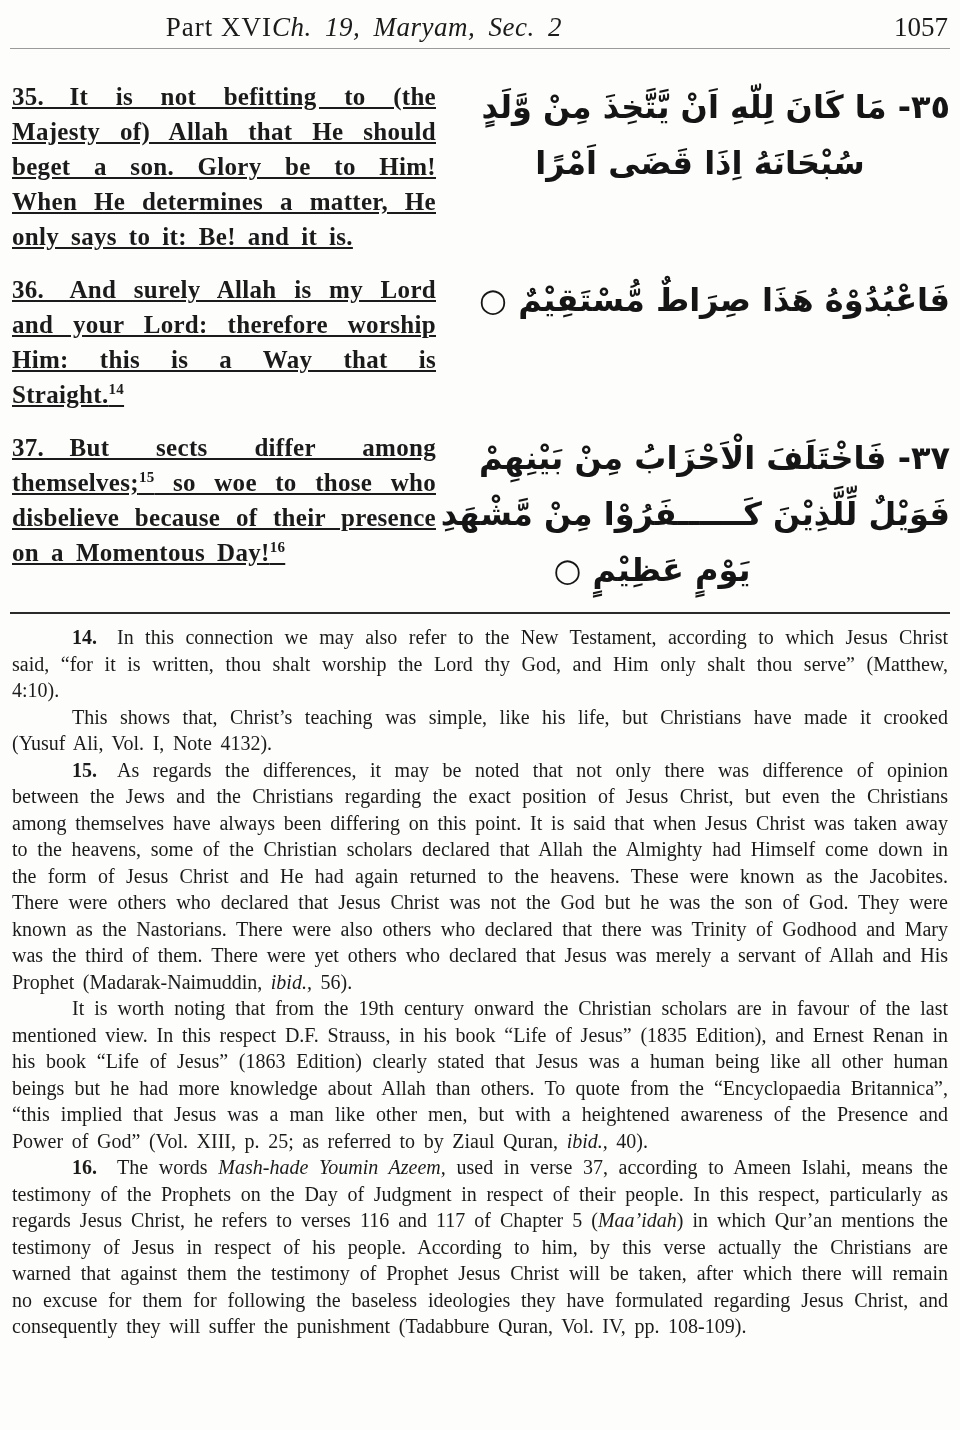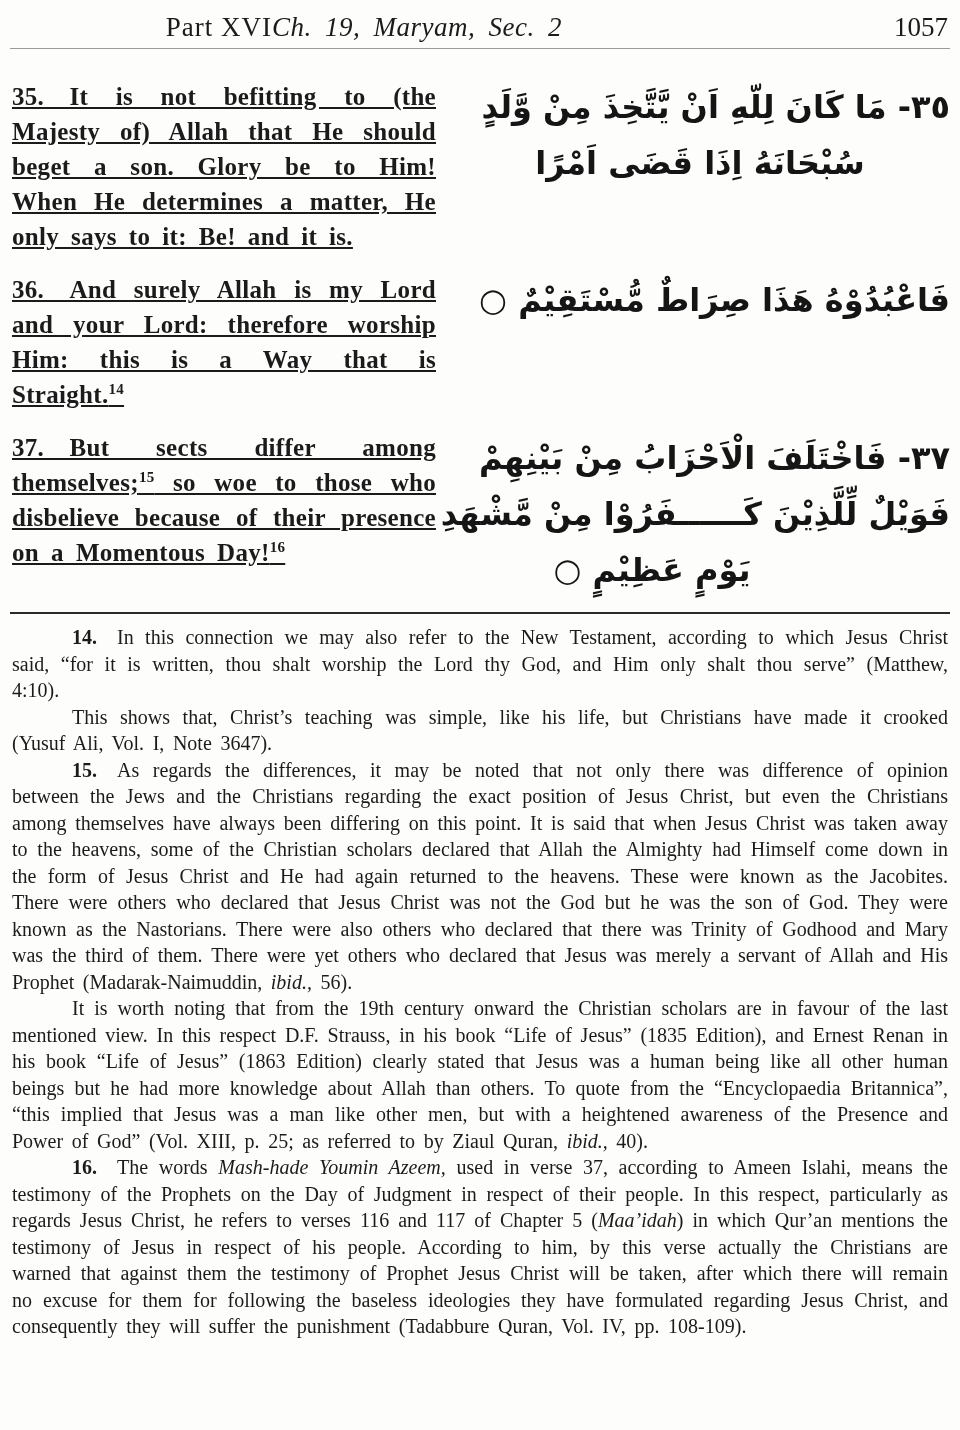--- a/index.html
+++ b/index.html
@@ -84,19 +84,19 @@
         <div class="ar-line shift-2">يَوْمٍ عَظِيْمٍ ○</div>
       </div>
     </div>
 
   </div>
 
   <hr class="fn-rule">
 
   <div class="footnotes">
     <p><span style="font-weight: 700;">14.</span><span> In this connection we may also refer to the New Testament, according to which Jesus Christ said, “for it is written, thou shalt worship the Lord thy God, and Him only shalt thou serve” (Matthew, 4:10).</span></p>
-    <p><span>This shows that, Christ’s teaching was simple, like his life, but Christians have made it crooked (Yusuf Ali, Vol. I, Note 3647).</span></p>
+    <p><span>This shows that, Christ’s teaching was simple, like his life, but Christians have made it crooked (Yusuf Ali, Vol. I, Note 4132).</span></p>
     <p><span style="font-weight: 700;">15.</span><span> As regards the differences, it may be noted that not only there was difference of opinion between the Jews and the Christians regarding the exact position of Jesus Christ, but even the Christians among themselves have always been differing on this point. It is said that when Jesus Christ was taken away to the heavens, some of the Christian scholars declared that Allah the Almighty had Himself come down in the form of Jesus Christ and He had again returned to the heavens. These were known as the Jacobites. There were others who declared that Jesus Christ was not the God but he was the son of God. They were known as the Nastorians. There were also others who declared that there was Trinity of Godhood and Mary was the third of them. There were yet others who declared that Jesus was merely a servant of Allah and His Prophet (Madarak-Naimuddin, </span><span style="font-style: italic;">ibid.,</span><span> 56).</span></p>
     <p><span>It is worth noting that from the 19th century onward the Christian scholars are in favour of the last mentioned view. In this respect D.F. Strauss, in his book “Life of Jesus” (1835 Edition), and Ernest Renan in his book “Life of Jesus” (1863 Edition) clearly stated that Jesus was a human being like all other human beings but he had more knowledge about Allah than others. To quote from the “Encyclopaedia Britannica”, “this implied that Jesus was a man like other men, but with a heightened awareness of the Presence and Power of God” (Vol. XIII, p. 25; as referred to by Ziaul Quran, </span><span style="font-style: italic;">ibid.,</span><span> 40).</span></p>
     <p><span style="font-weight: 700;">16.</span><span> The words </span><span style="font-style: italic;">Mash-hade Youmin Azeem,</span><span> used in verse 37, according to Ameen Islahi, means the testimony of the Prophets on the Day of Judgment in respect of their people. In this respect, particularly as regards Jesus Christ, he refers to verses 116 and 117 of Chapter 5 (</span><span style="font-style: italic;">Maa’idah</span><span>) in which Qur’an mentions the testimony of Jesus in respect of his people. According to him, by this verse actually the Christians are warned that against them the testimony of Prophet Jesus Christ will be taken, after which there will remain no excuse for them for following the baseless ideologies they have formulated regarding Jesus Christ, and consequently they will suffer the punishment (Tadabbure Quran, Vol. IV, pp. 108-109).</span></p>
   </div>
 
 </div>
 
 </body></html>

